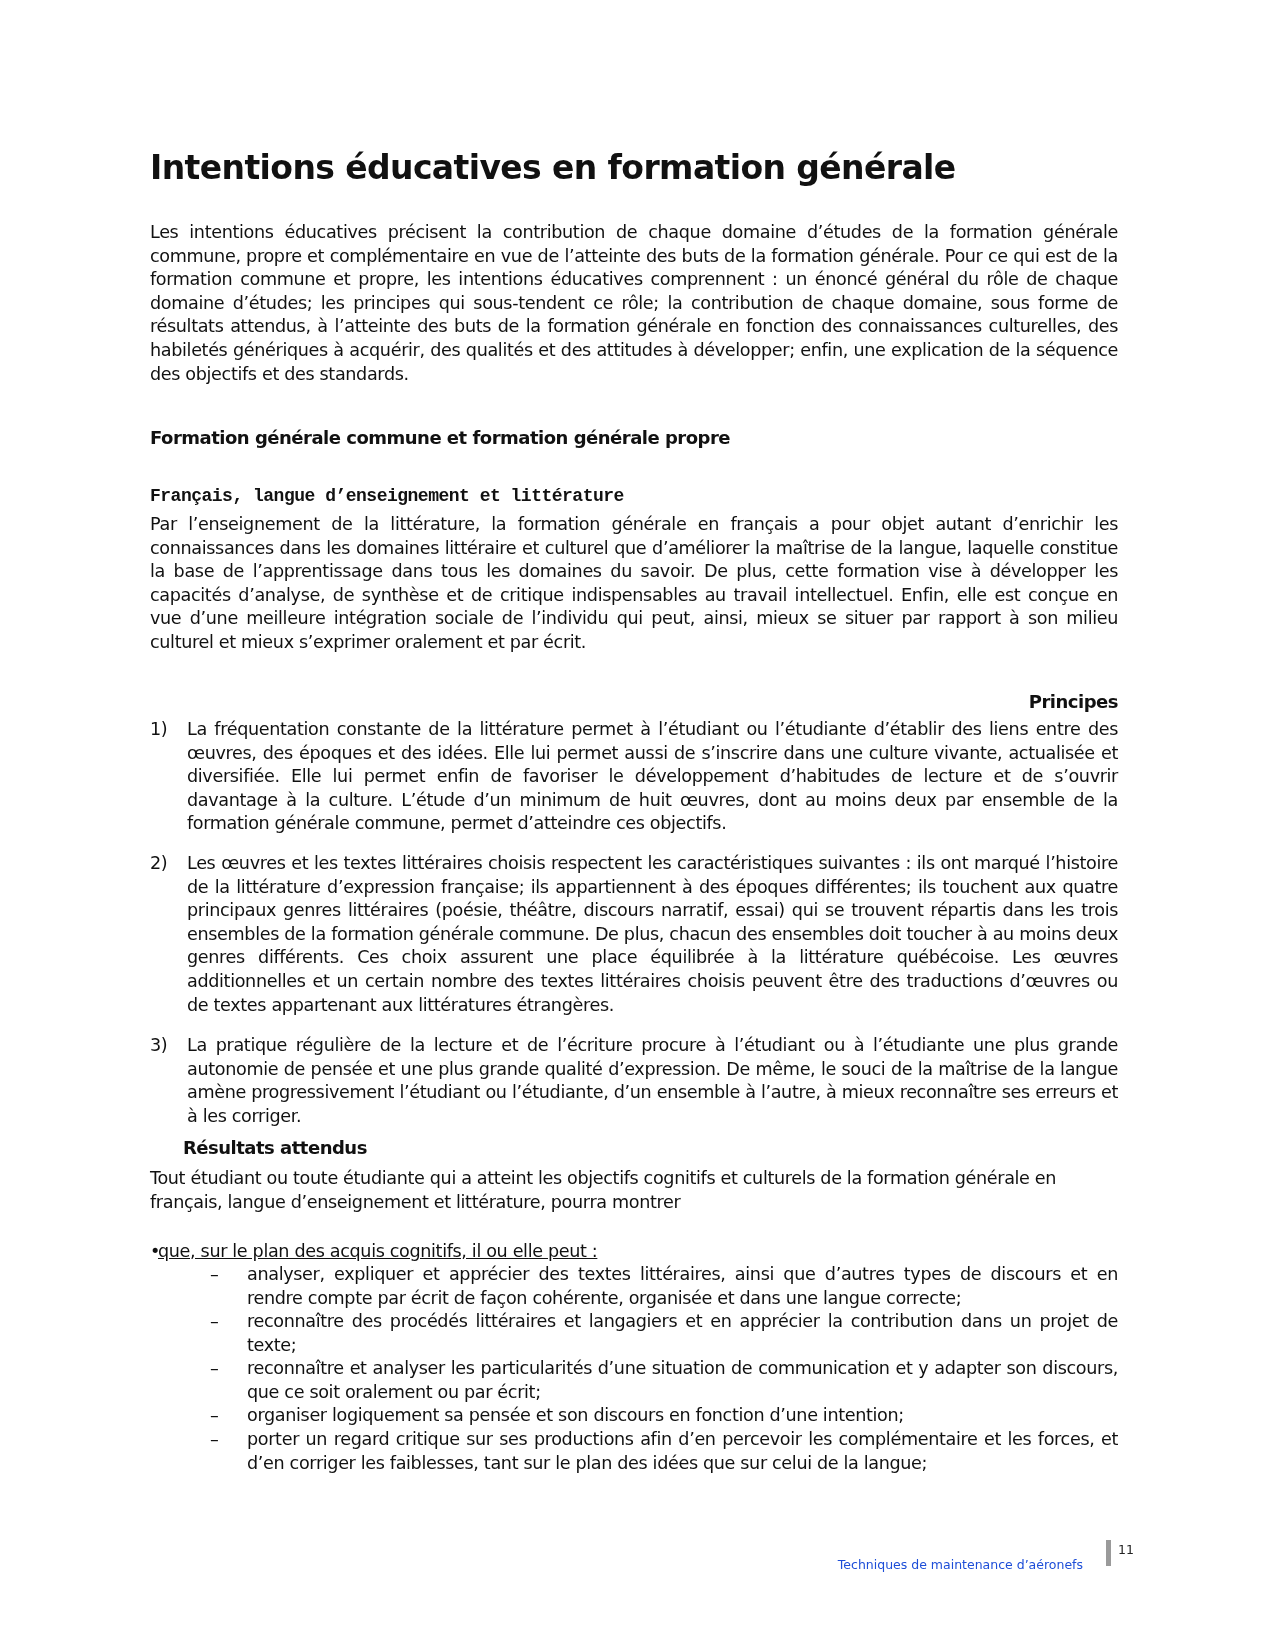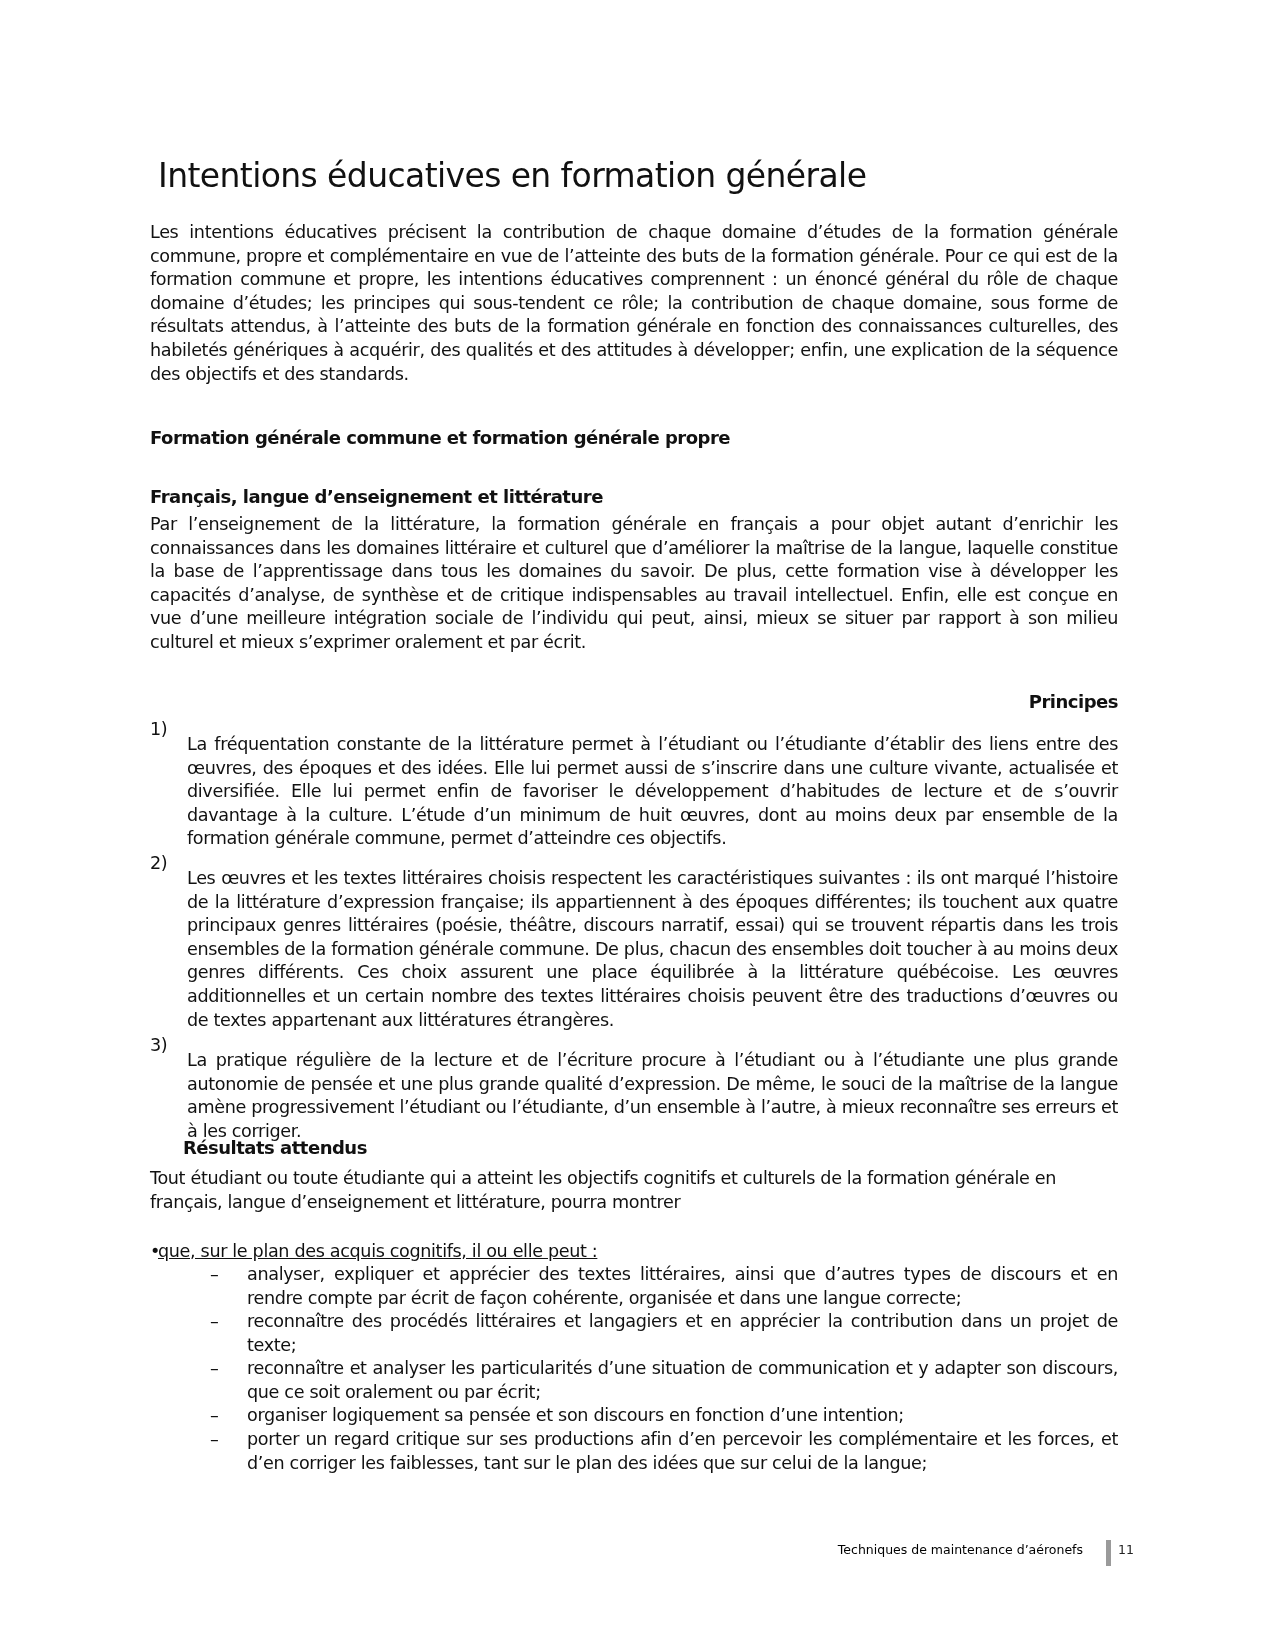--- a/index.html
+++ b/index.html
@@ -1,46 +1,46 @@
 <!DOCTYPE html>
 <html><head>
   <meta charset="utf-8">
   <style>
     html, body { margin: 0; padding: 0; background: #ffffff; }
     body { width: 1275px; height: 1650px; position: relative; overflow: hidden; color: #111; }
     .page { position: absolute; left: 150px; top: 0; width: 968px; font-family: "DejaVu Sans", sans-serif; font-size: 17.6px; line-height: 23.6px; letter-spacing: -0.35px; }
-    .title { position: absolute; top: 148px; left: 0; font-size: 33px; font-weight: normal; letter-spacing: -0.6px; line-height: 40px; margin: 8px; white-space: nowrap; }
+    .title { position: absolute; top: 148px; left: 0; font-size: 33px; font-weight: bold; letter-spacing: -0.6px; line-height: 40px; margin: 0; white-space: nowrap; }
     .blk { position: absolute; left: 0; width: 968px; margin: 0; }
     .just { text-align: justify; }
     .h2 { font-weight: bold; font-size: 18px; letter-spacing: -0.5px; }
     .ol-item { position: absolute; left: 0; width: 968px; }
     .ol-num { position: absolute; left: 0; top: 0; }
-    .ol-text { margin-left: 37px; text-align: justify; margin-top: 15px; }
+    .ol-text { margin-left: 37px; text-align: justify; }
     .bullet { position: absolute; left: 0; width: 968px; }
     .bullet-dot { position: absolute; left: 0; top: 0; }
     .bullet-text { margin-left: 8px; text-decoration: underline; }
     .dash-item { position: absolute; left: 60px; width: 908px; }
     .dash-mark { position: absolute; left: 0; top: 0; }
     .dash-text { margin-left: 37px; text-align: justify; }
     .footer { position: absolute; top: 1540px; left: 0; width: 1275px; font-family: "DejaVu Sans", sans-serif; }
-    .footer-label { position: absolute; right: 192px; top: 2px; font-size: 12.5px; color: #000000; white-space: nowrap; }
+    .footer-label { position: absolute; right: 192px; top: 17px; font-size: 12.5px; color: #1d4ed8; white-space: nowrap; }
     .footer-bar { position: absolute; left: 1106px; top: 0; width: 5px; height: 26px; background: #9a9a9a; }
     .footer-num { position: absolute; left: 1118px; top: 2px; font-size: 12.5px; color: #222; }
   </style>
 </head>
 <body>
 
 <div class="page">
   <h1 class="title">Intentions éducatives en formation générale</h1>
 
   <p class="blk just" style="top:221px;">Les intentions éducatives précisent la contribution de chaque domaine d’études de la formation générale commune, propre et complémentaire en vue de l’atteinte des buts de la formation générale. Pour ce qui est de la formation commune et propre, les intentions éducatives comprennent : un énoncé général du rôle de chaque domaine d’études; les principes qui sous-tendent ce rôle; la contribution de chaque domaine, sous forme de résultats attendus, à l’atteinte des buts de la formation générale en fonction des connaissances culturelles, des habiletés génériques à acquérir, des qualités et des attitudes à développer; enfin, une explication de la séquence des objectifs et des standards.</p>
 
   <div class="blk h2" style="top:426px;">Formation générale commune et formation générale propre</div>
 
-  <div class="blk h2" style="top:485px;">Français, langue d’enseignement et littérature</div>
+  <div class="blk h2" style="top:485px;font-family:Liberation Mono, monospace;">Français, langue d’enseignement et littérature</div>
   <p class="blk just" style="top:513px;">Par l’enseignement de la littérature, la formation générale en français a pour objet autant d’enrichir les connaissances dans les domaines littéraire et culturel que d’améliorer la maîtrise de la langue, laquelle constitue la base de l’apprentissage dans tous les domaines du savoir. De plus, cette formation vise à développer les capacités d’analyse, de synthèse et de critique indispensables au travail intellectuel. Enfin, elle est conçue en vue d’une meilleure intégration sociale de l’individu qui peut, ainsi, mieux se situer par rapport à son milieu culturel et mieux s’exprimer oralement et par écrit.</p>
 
   <div class="blk h2" style="top:690px;text-align:right;">Principes</div>
 
   <div class="ol-item" style="top:718px;">
     <span class="ol-num">1)</span>
     <div class="ol-text">La fréquentation constante de la littérature permet à l’étudiant ou l’étudiante d’établir des liens entre des œuvres, des époques et des idées. Elle lui permet aussi de s’inscrire dans une culture vivante, actualisée et diversifiée. Elle lui permet enfin de favoriser le développement d’habitudes de lecture et de s’ouvrir davantage à la culture. L’étude d’un minimum de huit œuvres, dont au moins deux par ensemble de la formation générale commune, permet d’atteindre ces objectifs.</div>
   </div>
   <div class="ol-item" style="top:852px;">
     <span class="ol-num">2)</span>

